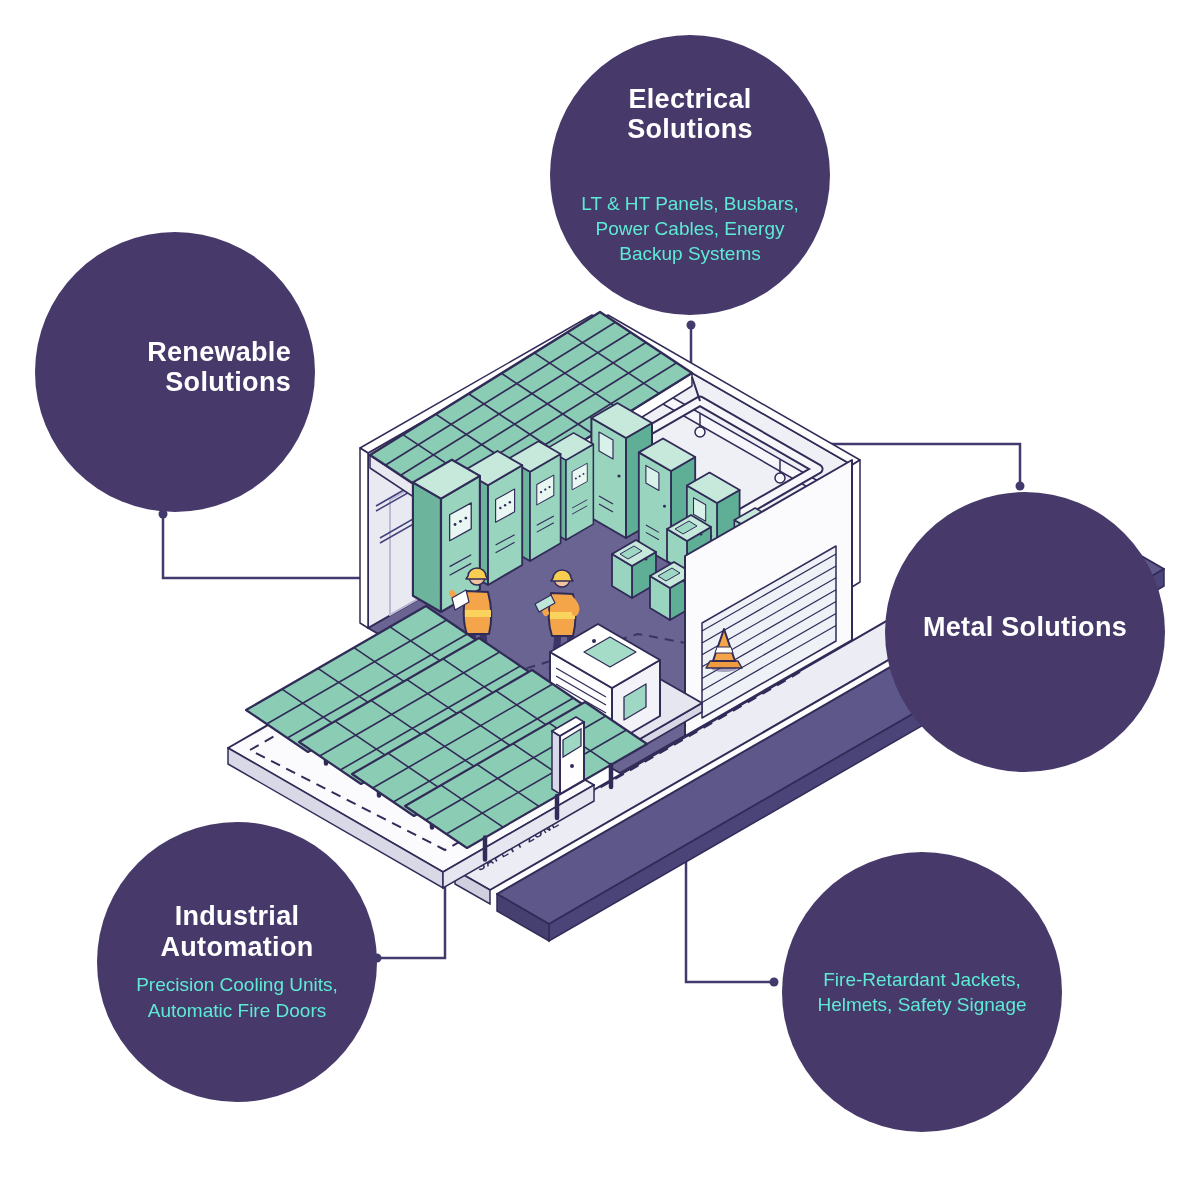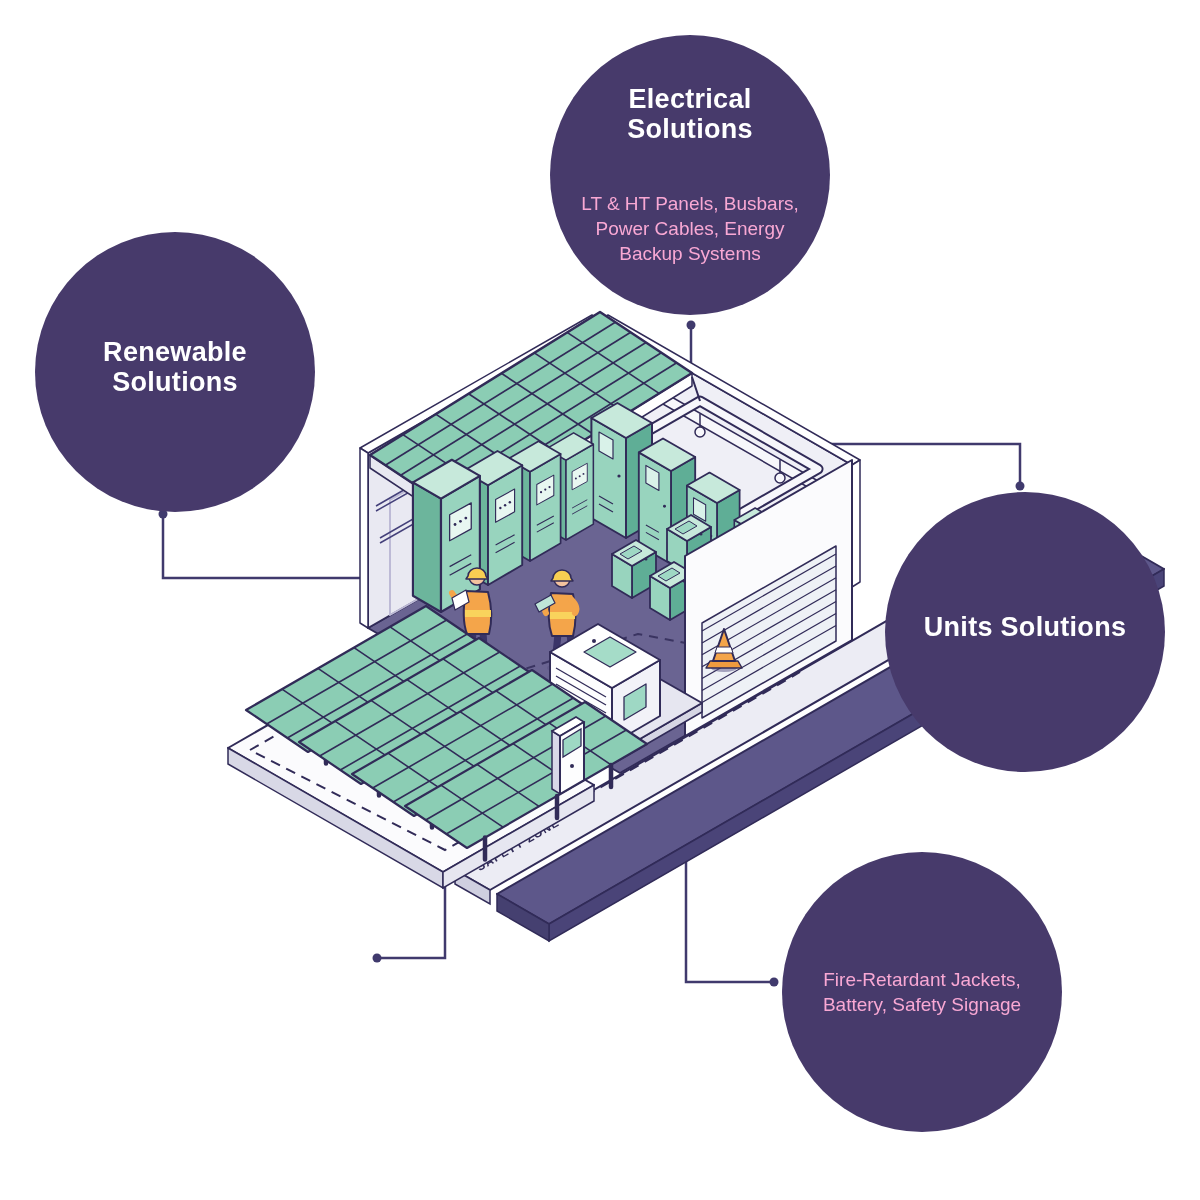--- a/index.html
+++ b/index.html
@@ -3,23 +3,23 @@
 <meta charset="utf-8">
 <style>
   html,body{margin:0;padding:0;background:#fff;}
   .stage{position:relative;width:1200px;height:1200px;background:#ffffff;overflow:hidden;
          font-family:"Liberation Sans",sans-serif;}
   .scene{position:absolute;inset:0;}
   .bubble{position:absolute;width:280px;height:280px;border-radius:50%;background:#473a6b;
           color:#fff;display:flex;flex-direction:column;align-items:center;justify-content:center;
           text-align:center;padding:0 24px;box-sizing:border-box;}
   .bubble h2{font-size:27px;line-height:1.13;margin:0 0 10px;font-weight:bold;letter-spacing:.3px;}
-  .bubble p{font-size:19px;line-height:1.32;margin:0;color:#f9a8d4;font-weight:normal;}
+  .bubble p{font-size:19px;line-height:1.32;margin:0;color:#5eead4;font-weight:normal;}
   .b-el{left:550px;top:35px;gap:36px;}
-  .b-re{left:35px;top:232px;}
+  .b-re{left:35px;top:232px;text-align:right;}
   .b-me{left:885px;top:492px;}
   .b-au{left:97px;top:822px;}
   .b-sa{left:782px;top:852px;}
   .b-el p{padding:0 4px;}
   svg text{font-family:"Liberation Sans",sans-serif;}
 </style>
 </head>
 <body>
 
 <div class="stage">
@@ -258,19 +258,23 @@
 </svg>
 
 <div class="bubble b-el">
   <h2>Electrical Solutions</h2>
   <p>LT &amp; HT Panels, Busbars, Power Cables, Energy Backup Systems</p>
 </div>
 <div class="bubble b-re">
   <h2>Renewable Solutions</h2>
 </div>
 <div class="bubble b-me">
-  <h2>Units Solutions</h2>
+  <h2>Metal Solutions</h2>
+</div>
+<div class="bubble b-au">
+  <h2>Industrial Automation</h2>
+  <p>Precision Cooling Units, Automatic Fire Doors</p>
 </div>
 <div class="bubble b-sa">
-  <p>Fire-Retardant Jackets, Battery, Safety Signage</p>
+  <p>Fire-Retardant Jackets, Helmets, Safety Signage</p>
 </div>
 
 </div>
 
 </body></html>

